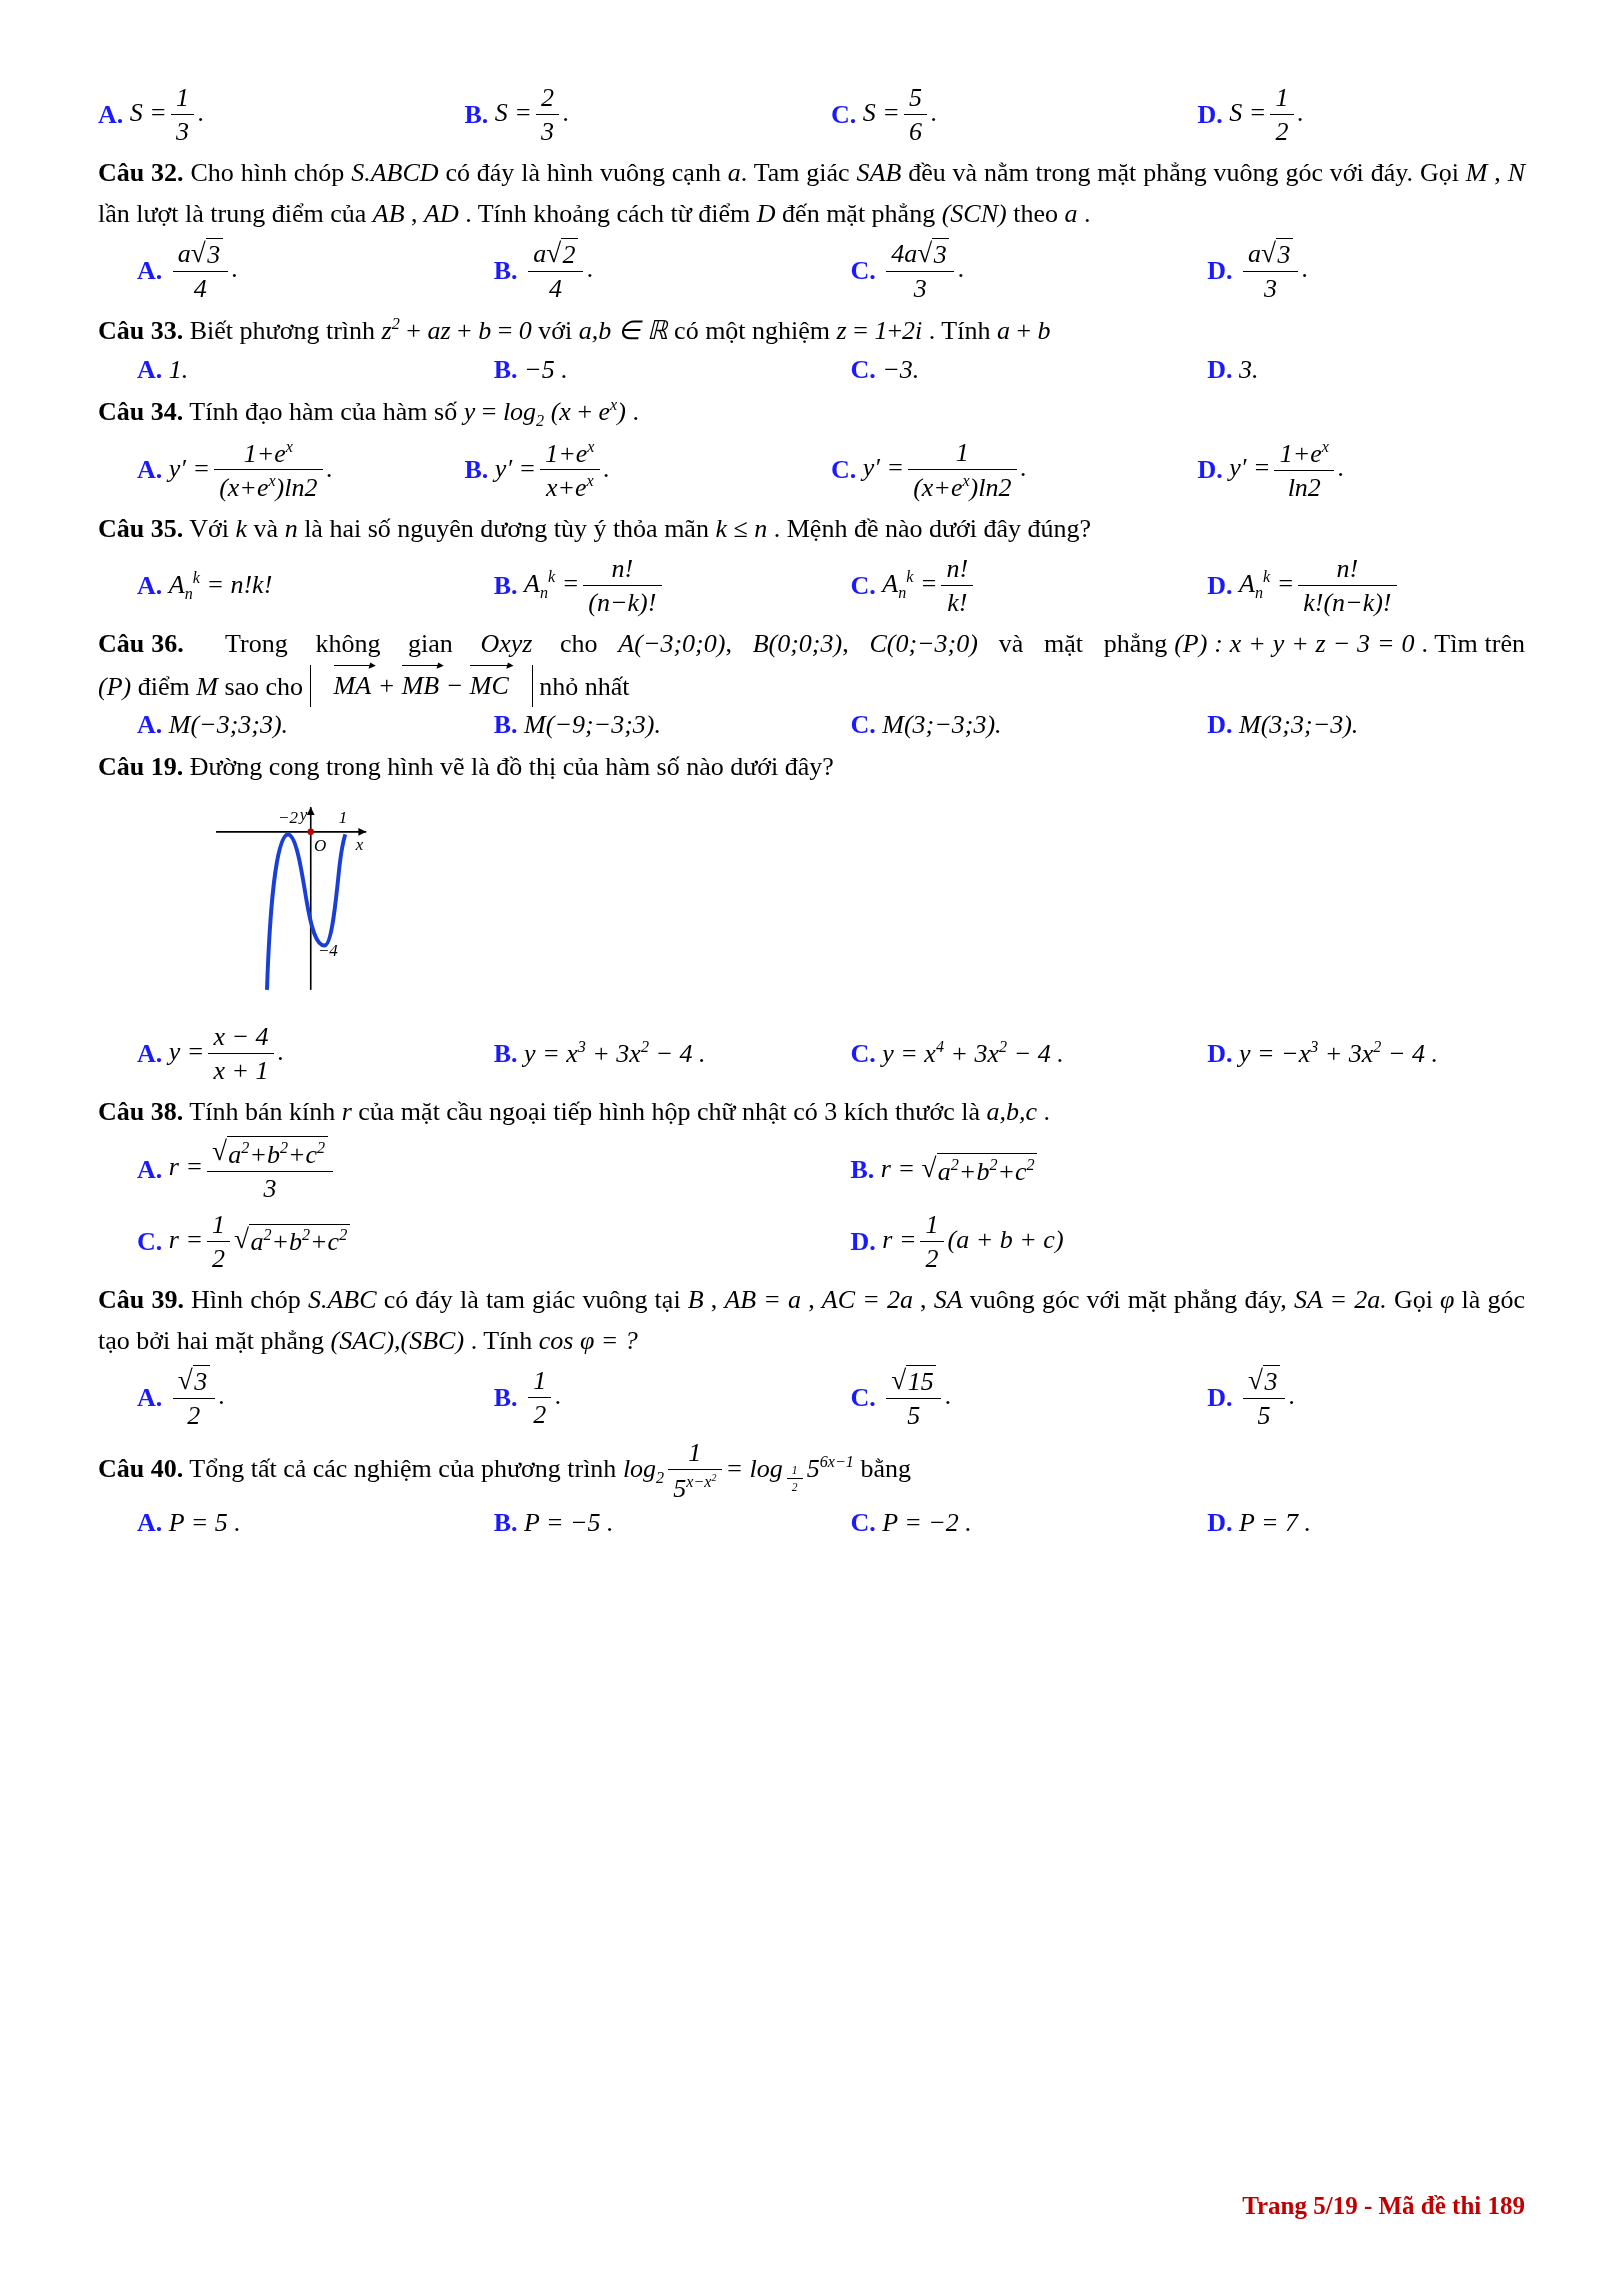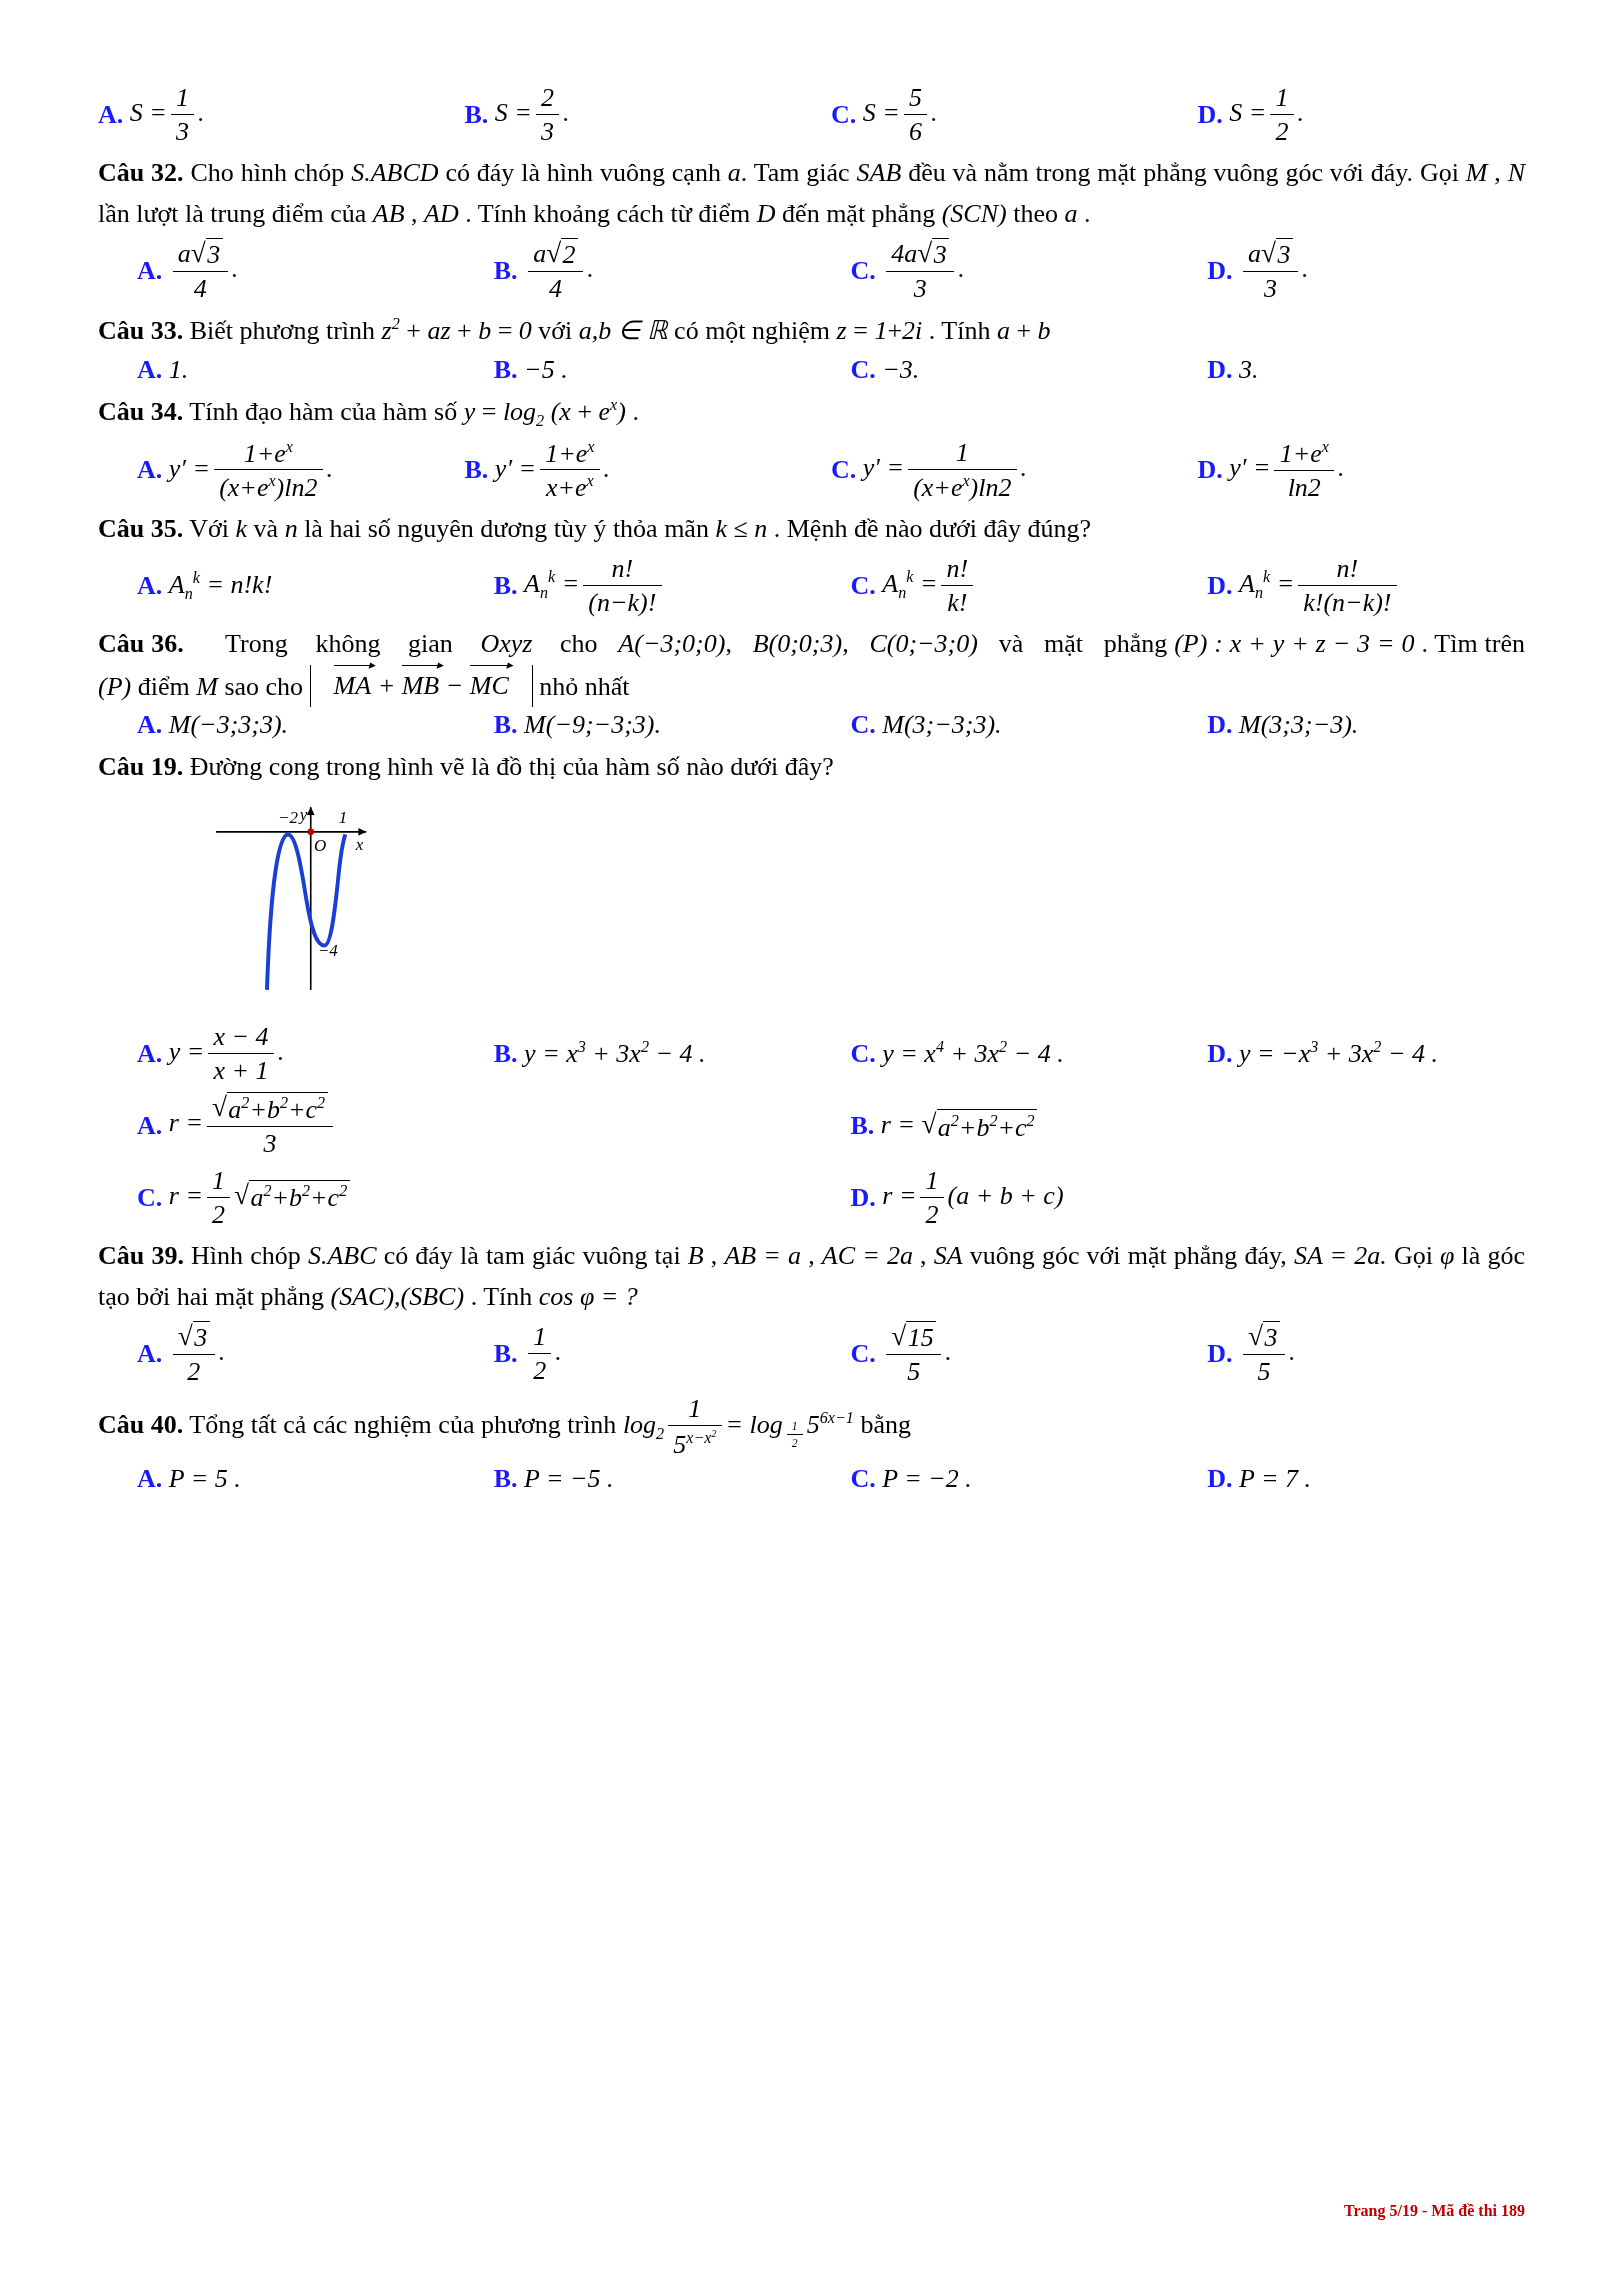--- a/index.html
+++ b/index.html
@@ -49,21 +49,21 @@
   .sqrt .body { border-top:1.3px solid #000; padding:1.3px 2.6px 0 1.3px; }
   .vecbar { border-top:1.3px solid #000; padding-top:0.7px; display:inline-block; position:relative; }
   .vecbar:after { content:"▸"; position:absolute; right:-3.9px; top:-10.5px; font-size:0.5em; }
   .absbar { border-left:1.3px solid #000; border-right:1.3px solid #000; padding:0 23px; display:inline-block; }
   .graphbox { margin:6.5px 0 2.6px 98px; }
   .footer {
     position:absolute;
     right:98px; bottom:75px;
     color:#c00000;
     font-weight:bold;
-    font-size:16px;
+    font-size:25px;
     font-family:"Liberation Serif", serif;
   }
 </style>
 </head>
 <body>
 
 <div class="page">
 
   <div class="opts">
     <div>
@@ -297,20 +297,24 @@
     <div class="pad">
         <span class="lab">C.</span>
         <span class="math">y = x<sup>4</sup> + 3x<sup>2</sup> − 4 .</span>
       </div>
     <div class="pad">
         <span class="lab">D.</span>
         <span class="math">y = −x<sup>3</sup> + 3x<sup>2</sup> − 4 .</span>
       </div>
   </div>
 
+  <p class="qline">
+    <span class="qnum">Câu 38.</span>
+    Tính bán kính <span class="math">r</span> của mặt cầu ngoại tiếp hình hộp chữ nhật có 3 kích thước là <span class="math">a,b,c</span> .
+  </p>
   <div class="opts half">
     <div class="pad">
       <span class="lab">A.</span>
       <span class="math">r =<span class="frac">
             <span class="num"><span class="sqrt">
                 <span class="sign">√</span>
                 <span class="body">a<sup>2</sup>+b<sup>2</sup>+c<sup>2</sup></span>
               </span></span>
             <span class="den">3</span>
           </span></span>

